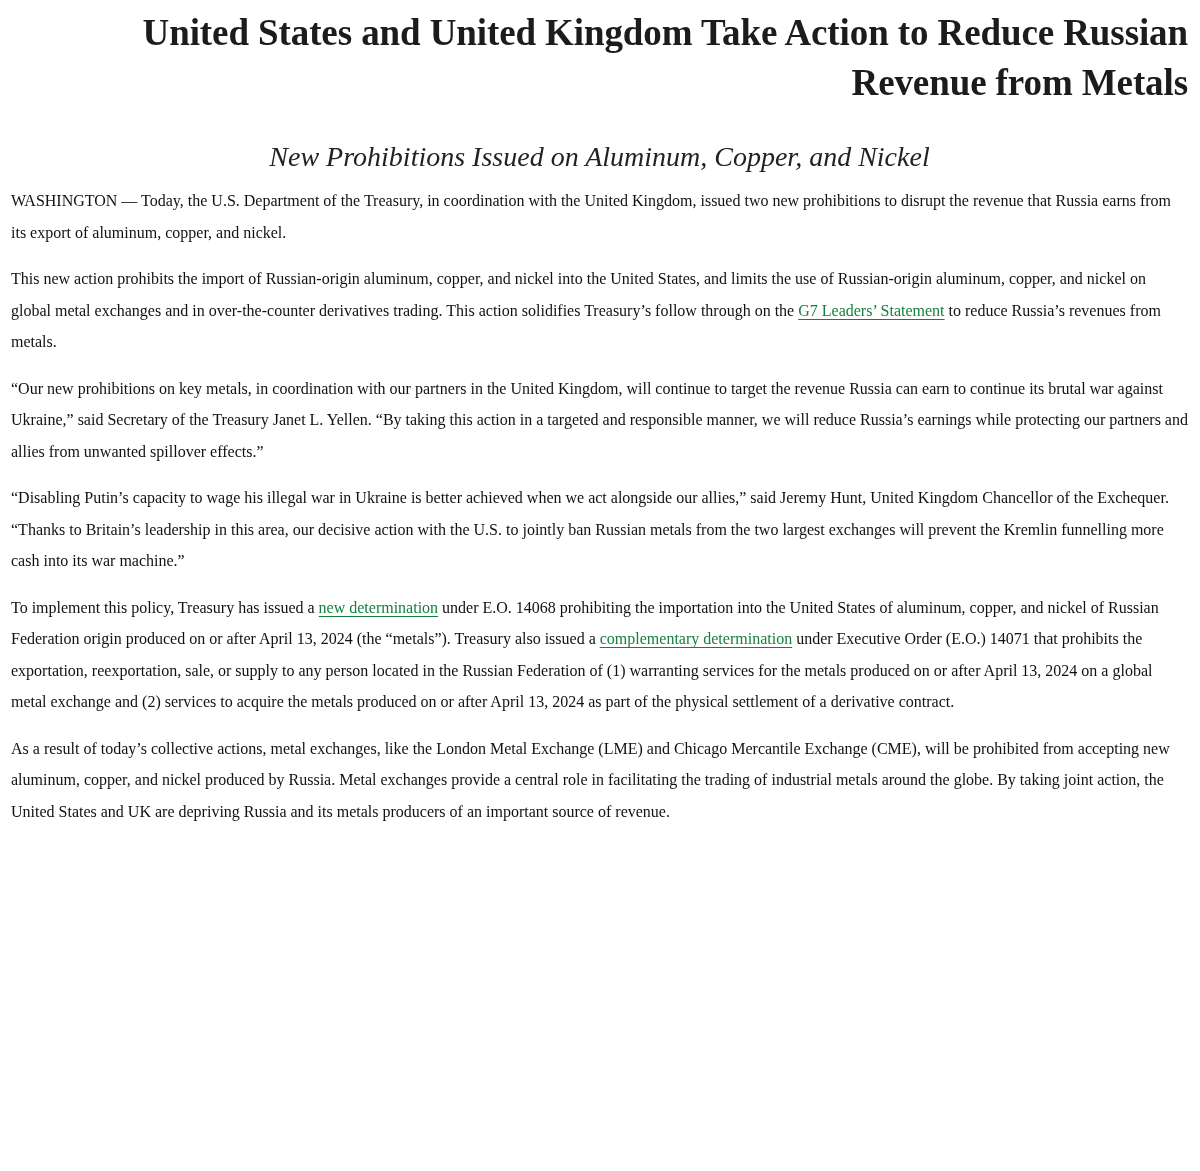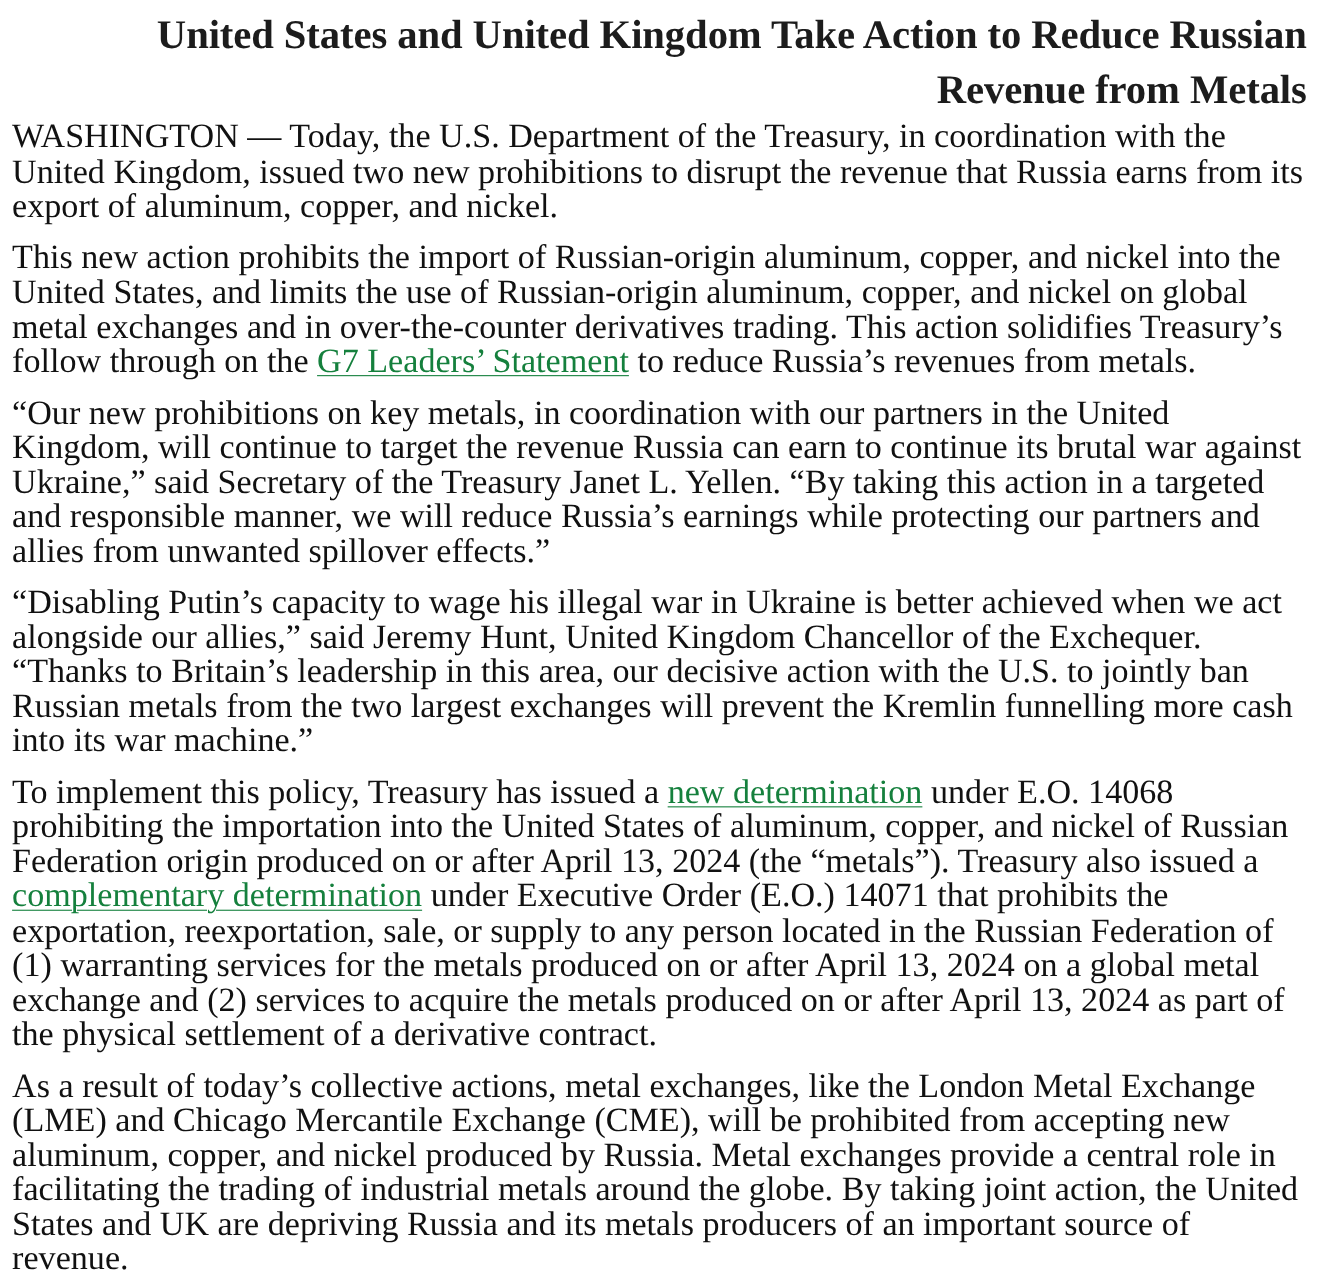--- a/index.html
+++ b/index.html
@@ -31,38 +31,39 @@
     font-family: "Liberation Serif", "DejaVu Serif", serif;
     font-style: italic;
     font-weight: normal;
     font-size: 28px;
     line-height: 36px;
     text-align: center;
     margin: 31px 0 10px 0;
     color: #222222;
   }
   p.para {
-    font-size: 31px;
+    font-size: 16px;
     line-height: 31.5px;
     margin: 0 0 15px 0;
     color: #111111;
   }
   a.link {
     color: #15803d;
     text-decoration: underline;
     text-decoration-thickness: 1px;
     text-underline-offset: 3px;
     cursor: pointer;
   }
 </style>
 </head>
 <body>
 
 <div class="page">
   <h1 class="title">United States and United Kingdom Take Action to Reduce Russian Revenue from Metals</h1>
+  <h2 class="subtitle">New Prohibitions Issued on Aluminum, Copper, and Nickel</h2>
 
   <p class="para">WASHINGTON — Today, the U.S. Department of the Treasury, in coordination with the United Kingdom, issued two new prohibitions to disrupt the revenue that Russia earns from its export of aluminum, copper, and nickel.</p>
 
   <p class="para"><span>This new action prohibits the import of Russian-origin aluminum, copper, and nickel into the United States, and limits the use of Russian-origin aluminum, copper, and nickel on global metal exchanges and in over-the-counter derivatives trading. This action solidifies Treasury’s follow through on the </span><a class="link">G7 Leaders’ Statement</a><span> to reduce Russia’s revenues from metals.</span></p>
 
   <p class="para">“Our new prohibitions on key metals, in coordination with our partners in the United Kingdom, will continue to target the revenue Russia can earn to continue its brutal war against Ukraine,” said Secretary of the Treasury Janet L. Yellen. “By taking this action in a targeted and responsible manner, we will reduce Russia’s earnings while protecting our partners and allies from unwanted spillover effects.”</p>
 
   <p class="para">“Disabling Putin’s capacity to wage his illegal war in Ukraine is better achieved when we act alongside our allies,” said Jeremy Hunt, United Kingdom Chancellor of the Exchequer. “Thanks to Britain’s leadership in this area, our decisive action with the U.S. to jointly ban Russian metals from the two largest exchanges will prevent the Kremlin funnelling more cash into its war machine.”</p>
 
   <p class="para"><span>To implement this policy, Treasury has issued a </span><a class="link">new determination</a><span> under E.O. 14068 prohibiting the importation into the United States of aluminum, copper, and nickel of Russian Federation origin produced on or after April 13, 2024 (the “metals”).  Treasury also issued a </span><a class="link">complementary determination</a><span> under Executive Order (E.O.) 14071 that prohibits the exportation, reexportation, sale, or supply to any person located in the Russian Federation of (1) warranting services for the metals produced on or after April 13, 2024 on a global metal exchange and (2) services to acquire the metals produced on or after April 13, 2024 as part of the physical settlement of a derivative contract.</span></p>

